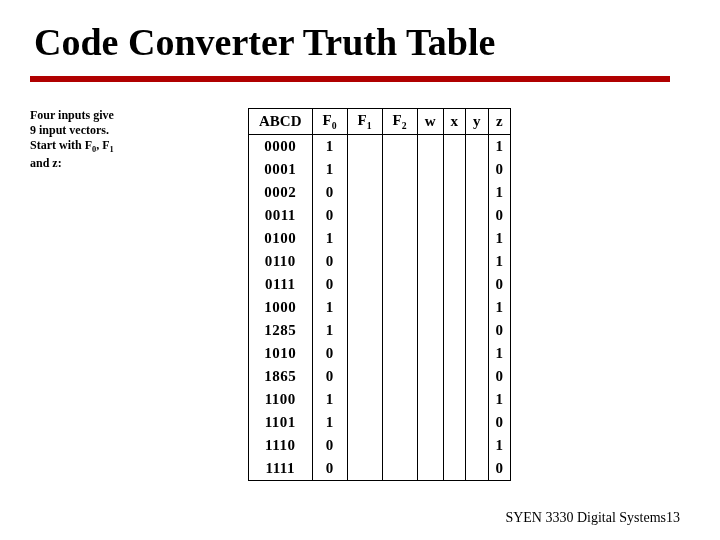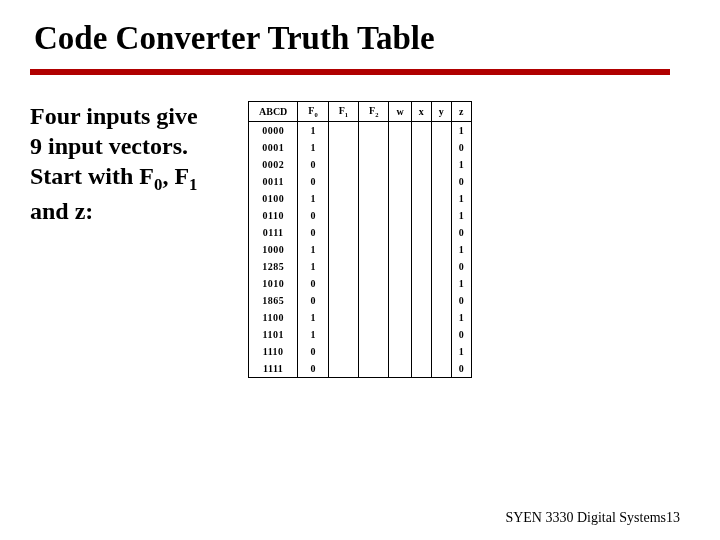--- a/index.html
+++ b/index.html
@@ -11,47 +11,47 @@
     position: relative;
     overflow: hidden;
   }
   .slide {
     padding: 20px 30px 0 30px;
     width: 100%;
     height: 100%;
     position: relative;
   }
   .title {
-    font-size: 33px;
+    font-size: 38px;
     font-weight: bold;
     color: #000;
     margin-left: 4px;
   }
   .rule {
     height: 6px;
     background: #b00000;
     margin: 12px 0 26px 0;
     width: 640px;
   }
   .content {
     display: flex;
     gap: 18px;
     align-items: flex-start;
   }
   .lefttext {
     width: 200px;
-    font-size: 24px;
+    font-size: 12px;
     font-weight: bold;
     color: #000;
     line-height: 1.25;
   }
   .lefttext .sub { font-size: 0.7em; vertical-align: sub; }
   .truth {
     border-collapse: collapse;
-    font-size: 10px;
+    font-size: 15px;
   }
   .truth th, .truth td {
     border: 1.5px solid #000;
     text-align: center;
     font-family: "Times New Roman", serif;
   }
   .truth th {
     padding: 3px 10px;
     font-weight: bold;
   }

